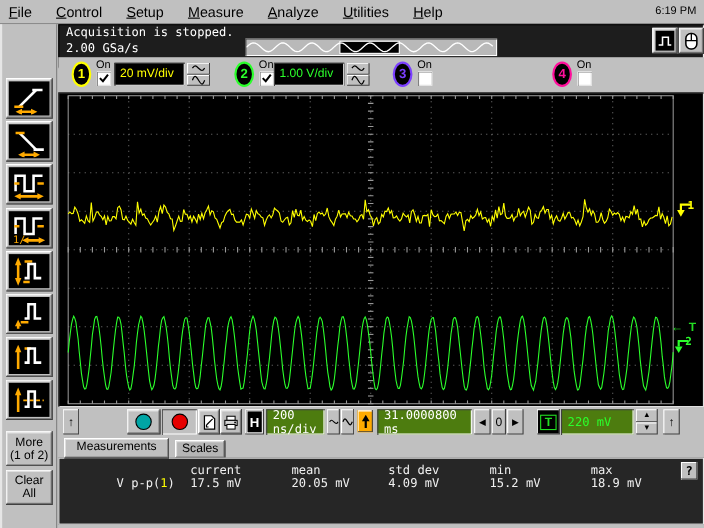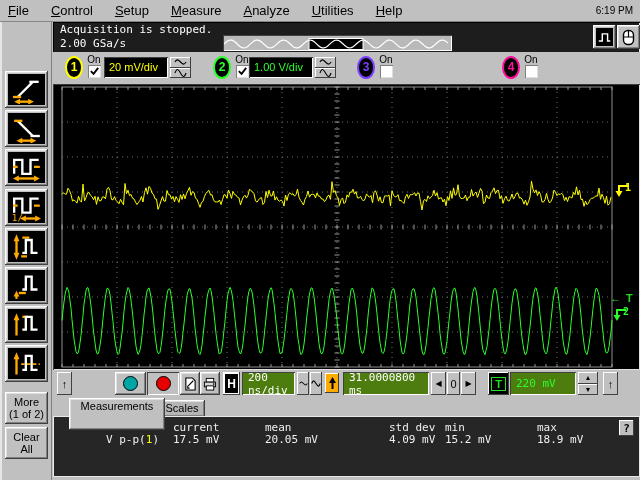--- a/index.html
+++ b/index.html
@@ -69,27 +69,27 @@
   .dot { width:15px; height:15px; border-radius:50%; border:1px solid #000; }
   .blackface { background:#000; display:flex; align-items:center; justify-content:center; width:100%; height:100%; }
   .lcd { position:absolute; top:2px; height:23px; background:#4d7c0f; box-shadow: inset 1px 1px 0 #404040, inset -1px -1px 0 #fff;
          color:#fff; font-family:"DejaVu Sans Mono", monospace; font-size:11px; display:flex; align-items:center; padding-left:6px; }
   .spin { position:absolute; top:2px; width:20px; height:23px; display:flex; flex-direction:column; }
   .spin .half { flex:1; display:flex; align-items:center; justify-content:center; font-size:7px; }
 
   
   .measpanel { position:absolute; left:0; top:376px; width:587px; height:82px; background:#c0c0c0; }
   .tab { position:absolute; font-size:11px; color:#000; text-align:center; line-height:17px; }
-  .tab.active { left:16px; top:0; width:96px; height:32px; z-index:2; }
+  .tab.active { left:5px; top:0; width:96px; height:19px; z-index:2; }
   .tab.inactive { left:106px; top:2px; width:46px; height:17px; background:#b5b5b5; }
   .meascontent { position:absolute; left:0; top:18px; width:587px; height:61px; background:#262626;
                  border:1px solid #e8e8e8; color:#f0f0f0; font-family:"DejaVu Sans Mono", monospace; font-size:11px;text-align:right; }
   .mrow { position:absolute; left:0; width:100%; height:12px; }
   .mc0 { position:absolute; left:52px; }  .mc1 { position:absolute; left:119px; }
-  .mc2 { position:absolute; left:211px; } .mc3 { position:absolute; left:299px;margin-left:36px; }
+  .mc2 { position:absolute; left:211px; } .mc3 { position:absolute; left:299px; }
   .mc4 { position:absolute; left:391px; } .mc5 { position:absolute; left:483px; }
   .help-btn { position:absolute; right:5px; top:3px; width:15px; height:16px; font-size:11px; font-weight:bold;
               display:flex; align-items:center; justify-content:center; color:#000; }
   .yel { color:#ffff00; }
 </style>
 </head>
 <body>
 
 <div class="screen">
 

